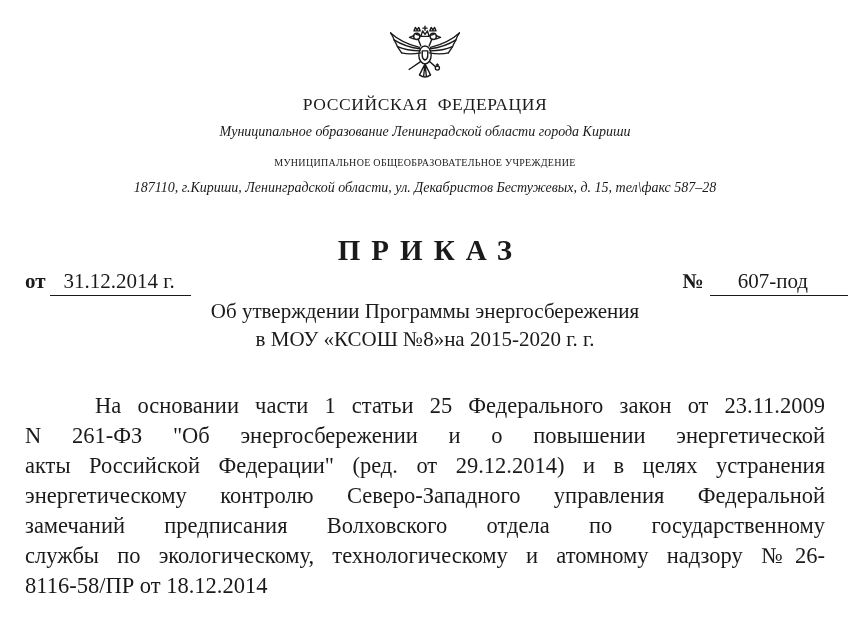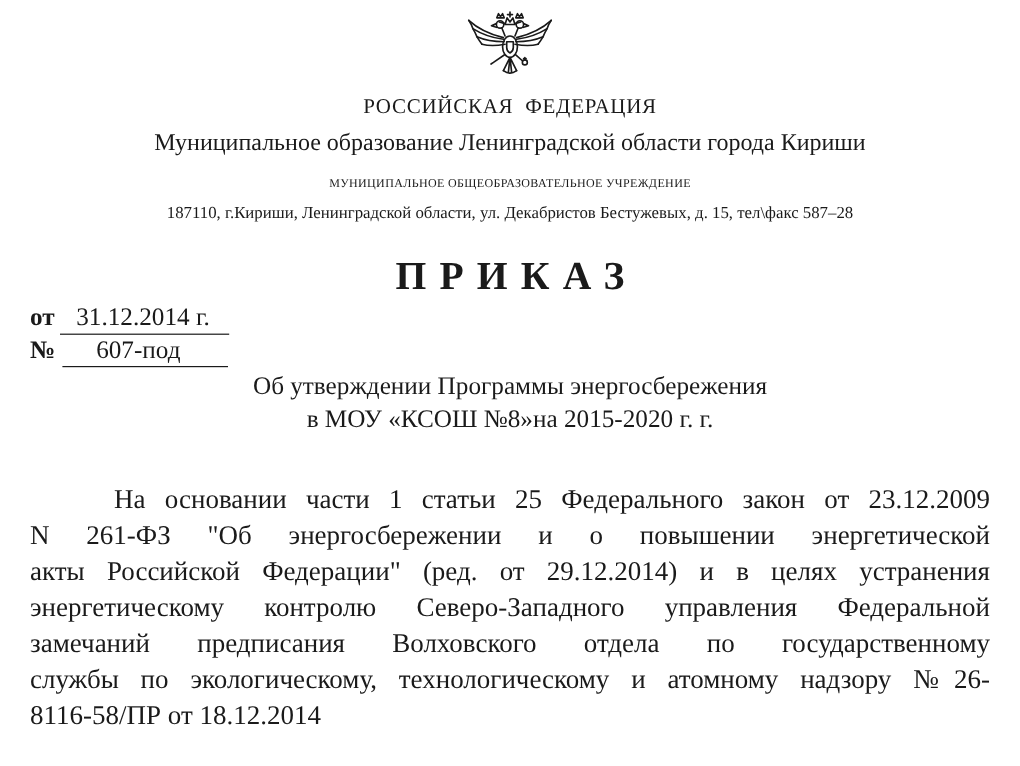--- a/index.html
+++ b/index.html
@@ -5,51 +5,50 @@
   html, body { margin: 0; padding: 0; background: #ffffff; }
   .page {
     position: relative;
     width: 850px;
     height: 638px;
     background: #ffffff;
     color: #1a1a1a;
     font-family: "Liberation Serif", "DejaVu Serif", serif;
     overflow: hidden;
     box-sizing: border-box;
-    padding-top: 8px;
+    padding-top: 24px;
   }
   .letterhead { text-align: center; }
   .emblem { line-height: 0; }
   .emblem svg { width: 86px; height: 66px; }
   .country {
     font-size: 17.5px;
     margin-top: 4px;
     letter-spacing: 0.6px;
     white-space: pre;
   }
-  .municipality { font-size: 20px; margin-top: 9px; }
+  .municipality { font-size: 14px; margin-top: 9px; font-style: italic; }
   .institution  { font-size: 10px; margin-top: 17px; letter-spacing: 0.3px; }
   .school       { font-size: 16.5px; margin-top: 3px;  letter-spacing: 0.3px; }
-  .address      { font-size: 14px;   margin-top: 12px; }
+  .address      { font-size: 14px;   margin-top: 12px; font-style: italic; }
 
   .order-title {
     text-align: center;
     font-weight: bold;
-    font-size: 33px;
+    font-size: 29px;
     letter-spacing: 11px;
     text-indent: 11px;
-    margin-top: 26px;
+    margin-top: 38px;
   }
   .meta-row {
     display: flex;
     justify-content: space-between;
     align-items: baseline;
     margin: 2px 2px 0 25px;
     font-size: 21px;
-    flex-direction: column;
   }
   .meta-label { font-weight: bold; }
   .u { border-bottom: 1.6px solid #1a1a1a; display: inline-block; }
   .date-value   { padding: 0 16px 1px 14px; margin-left: 4px; }
   .number-value { padding: 0 40px 1px 28px; margin-left: 6px; }
 
   .subject { text-align: center; font-size: 21px; line-height: 28px; margin-top: 1px; }
 
   .body-text { margin: 38px 25px 0 25px; font-size: 22.5px; line-height: 30px; }
   .bline { text-align: justify; text-align-last: justify; }
@@ -124,21 +123,21 @@
       <span class="meta-label">№</span><span class="u number-value">607-под</span>
     </div>
   </div>
 
   <div class="subject">
     <div>Об утверждении Программы энергосбережения</div>
     <div>в МОУ «КСОШ №8»на 2015-2020 г. г.</div>
   </div>
 
   <div class="body-text">
-    <div class="bline first">На основании части 1 статьи 25 Федерального закон от 23.12.2009</div>
+    <div class="bline first">На основании части 1 статьи 25 Федерального закон от 23.11.2009</div>
     <div class="bline">N 261-ФЗ "Об энергосбережении и о повышении энергетической</div>
     <div class="bline">акты Российской Федерации" (ред. от 29.12.2014) и в целях устранения</div>
     <div class="bline">энергетическому контролю Северо-Западного управления Федеральной</div>
     <div class="bline">замечаний предписания Волховского отдела по государственному</div>
     <div class="bline">службы по экологическому, технологическому и атомному надзору №26-</div>
     <div class="bline last">8116-58/ПР от 18.12.2014</div>
   </div>
 
 </div>
 

